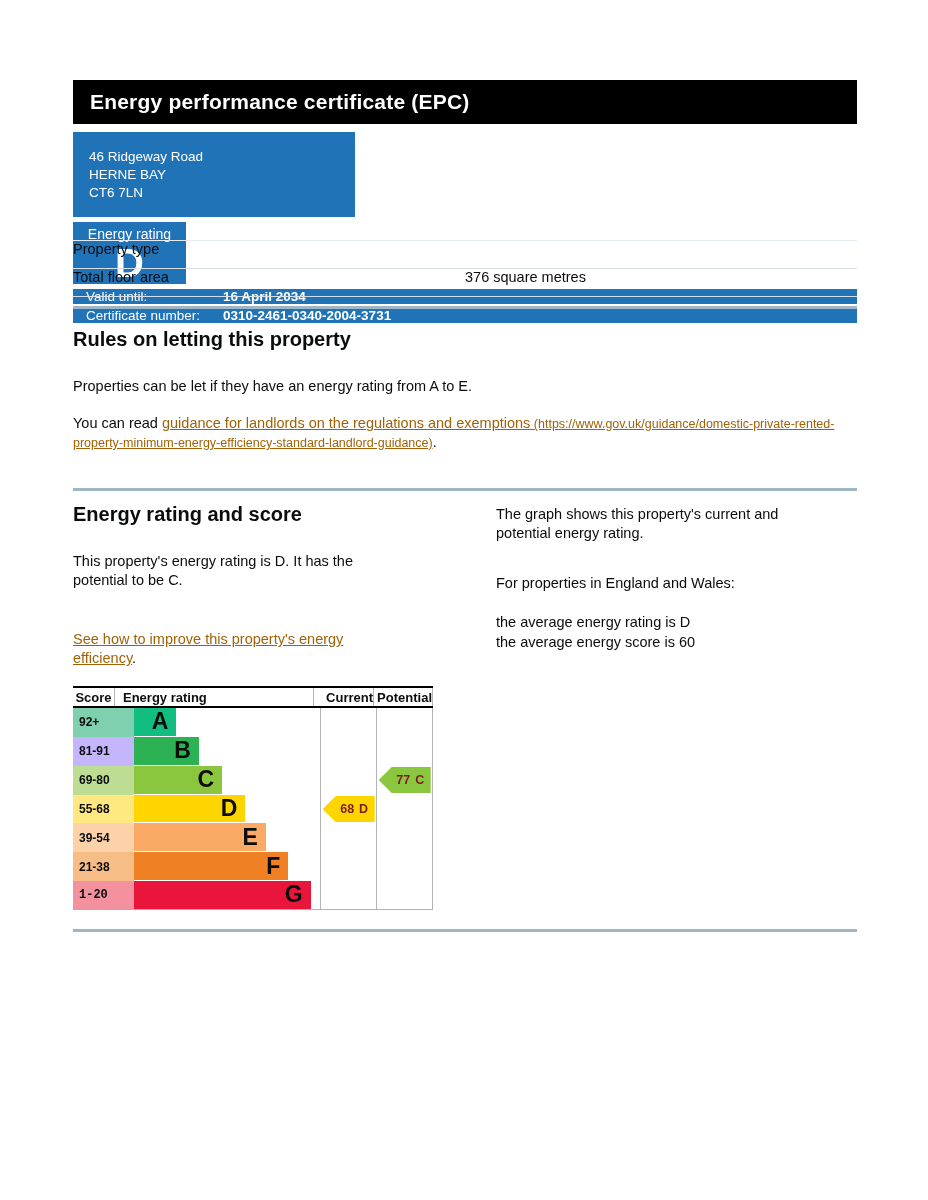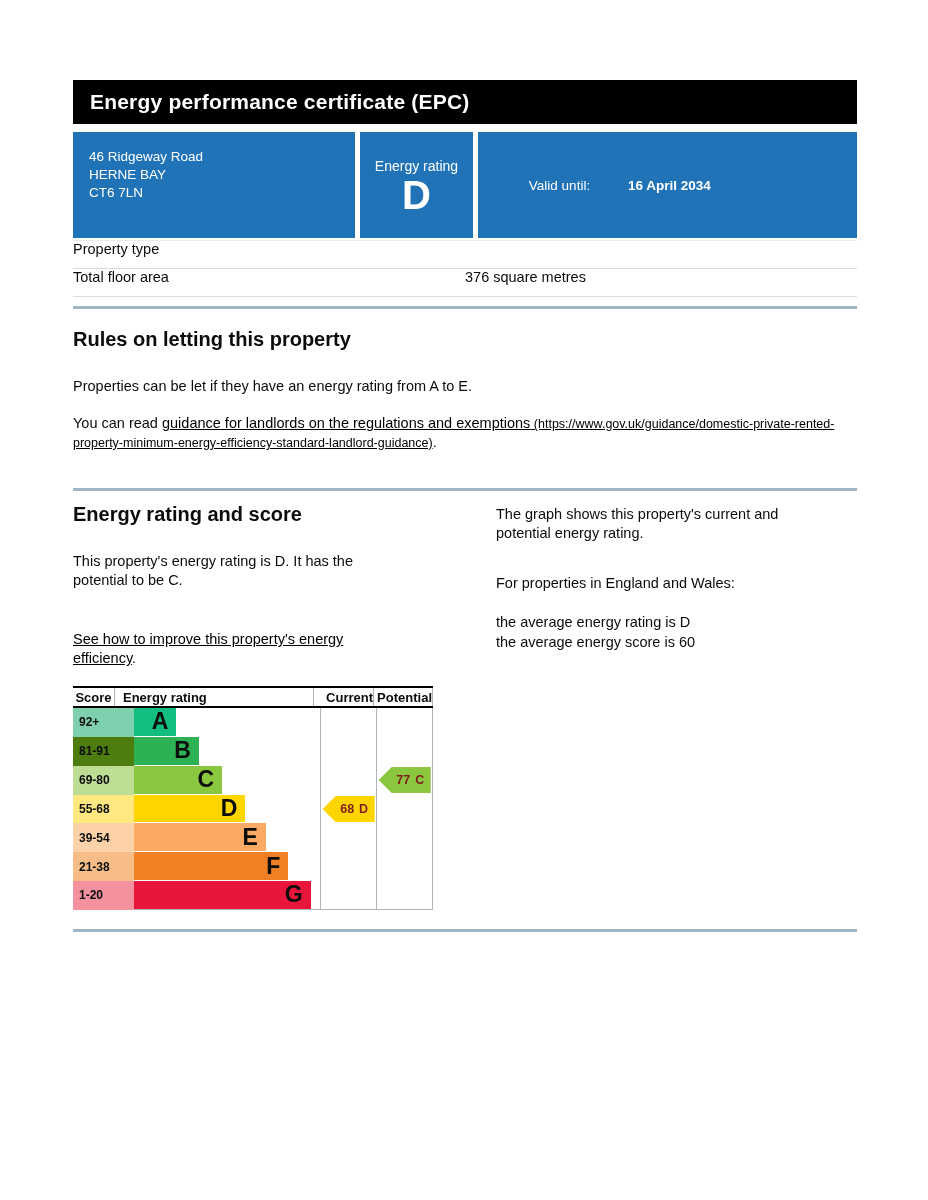--- a/index.html
+++ b/index.html
@@ -21,50 +21,50 @@
     background: #000000;
     display: flex; align-items: center;
   }
   .banner h1 {
     color: #ffffff; font-size: 21px; font-weight: bold;
     padding-left: 17px; letter-spacing: 0.2px;
   }
 
   
   .summary {
-    left: 73px; top: 132px; width: 784px; height: 106px;
-    display: flex; gap: 5px;
+    left: 73px; top: 132px; width: 784px; height: 129px;
+    display: flex; gap: 5px; flex-direction: column;
   }
   .panel { background: #2173b8; color: #ffffff; }
   .addr-panel { width: 282px; padding: 16px 16px; }
   .addr-line { font-size: 13.5px; line-height: 1.32; }
   .rating-panel {
     width: 113px; display: flex; flex-direction: column;
     align-items: center; justify-content: center; padding-top: 4px;
   }
   .rating-label { font-size: 14px; }
   .rating-letter { font-size: 40px; font-weight: bold; line-height: 1.05; }
-  .meta-panel { flex: 1; display: flex; flex-direction: column; gap: 4px; background: #ffffff; text-align: center; }
+  .meta-panel { flex: 1; display: flex; flex-direction: column; gap: 4px; background: #ffffff; }
   .meta-row { flex: 1; display: flex; align-items: center; padding-left: 13px; }
   .meta-label { font-size: 13.5px; width: 137px; }
   .meta-value { font-size: 13.5px; font-weight: bold; }
 
   
   .ptable { left: 73px; top: 240px; width: 784px; border-top: 1px solid #e4ebf1; }
   .prow { display: flex; height: 28px; border-bottom: 1px solid #d9dee2; }
   .prow .plabel { width: 50%; font-size: 14.5px; }
   .prow .pvalue { width: 50%; font-size: 14.5px; }
 
   
   .divider { left: 73px; width: 784px; height: 3px; background: #9fb7c4; }
 
   
   h2 { font-size: 20px; font-weight: bold; color: #0b0c0c; }
   .body-text { font-size: 14.5px; line-height: 1.32; color: #0b0c0c; }
-  a.doc-link { color: #000000; text-decoration: underline; cursor: pointer; }
+  a.doc-link { color: #a16207; text-decoration: underline; cursor: pointer; }
   .url-small { font-size: 12.5px; }
 
   .rules-head { left: 73px; top: 328px; }
   .rules-p1 { left: 73px; top: 377px; width: 784px; }
   .rules-p2 { left: 73px; top: 414px; width: 784px; }
 
   .col-left { left: 73px; top: 503px; width: 362px; }
   .col-right { left: 496px; top: 505px; width: 362px; }
   .col-left .lead { margin-top: 26px; max-width: 315px; }
   .col-left .improve { display: inline-block; margin-top: 40px; max-width: 305px; }
@@ -127,20 +127,24 @@
     </div>
     <div class="panel rating-panel">
       <div class="rating-label">Energy rating</div>
       <div class="rating-letter">D</div>
     </div>
     <div class="meta-panel">
       <div class="panel meta-row">
         <span class="meta-label">Valid until:</span>
         <span class="meta-value">16 April 2034</span>
       </div>
+      <div class="panel meta-row">
+        <span class="meta-label">Certificate number:</span>
+        <span class="meta-value">0310-2461-0340-2004-3731</span>
+      </div>
     </div>
   </div>
 
   <div class="abs ptable">
     <div class="prow">
       <div class="plabel">Property type</div>
     </div>
     <div class="prow">
       <div class="plabel">Total floor area</div>
       <div class="pvalue">376 square metres</div>
@@ -180,21 +184,21 @@
     <div id="epc-body">
         <div class="epc-row">
           <div class="epc-score" style="background: rgb(126, 208, 174);">92+</div>
           <div class="epc-bands">
             <div class="epc-band" style="background: rgb(18, 189, 128); width: 23%;">A</div>
           </div>
           <div class="epc-cell"></div>
           <div class="epc-cell last"></div>
         </div>
         <div class="epc-row">
-          <div class="epc-score" style="background: #4d7c0f;">81-91</div>
+          <div class="epc-score" style="background: #c4b5fd;">81-91</div>
           <div class="epc-bands">
             <div class="epc-band" style="background: rgb(44, 177, 83); width: 35%;">B</div>
           </div>
           <div class="epc-cell"></div>
           <div class="epc-cell last"></div>
         </div>
         <div class="epc-row">
           <div class="epc-score" style="background: rgb(190, 221, 148);">69-80</div>
           <div class="epc-bands">
             <div class="epc-band" style="background: rgb(139, 198, 63); width: 47.5%;">C</div>
@@ -230,21 +234,21 @@
         </div>
         <div class="epc-row">
           <div class="epc-score" style="background: rgb(246, 189, 134);">21-38</div>
           <div class="epc-bands">
             <div class="epc-band" style="background: rgb(239, 128, 35); width: 83%;">F</div>
           </div>
           <div class="epc-cell"></div>
           <div class="epc-cell last"></div>
         </div>
         <div class="epc-row">
-          <div class="epc-score" style="background: rgb(243, 145, 158);">1-20</div>
+          <div class="epc-score" style="background: rgb(243, 145, 158); font-family: Liberation Mono, monospace;">1-20</div>
           <div class="epc-bands">
             <div class="epc-band" style="background: rgb(233, 21, 59); width: 95%;">G</div>
           </div>
           <div class="epc-cell"></div>
           <div class="epc-cell last"></div>
         </div>
       </div>
   </div>
 
   <div class="abs divider" style="top:929px"></div>

